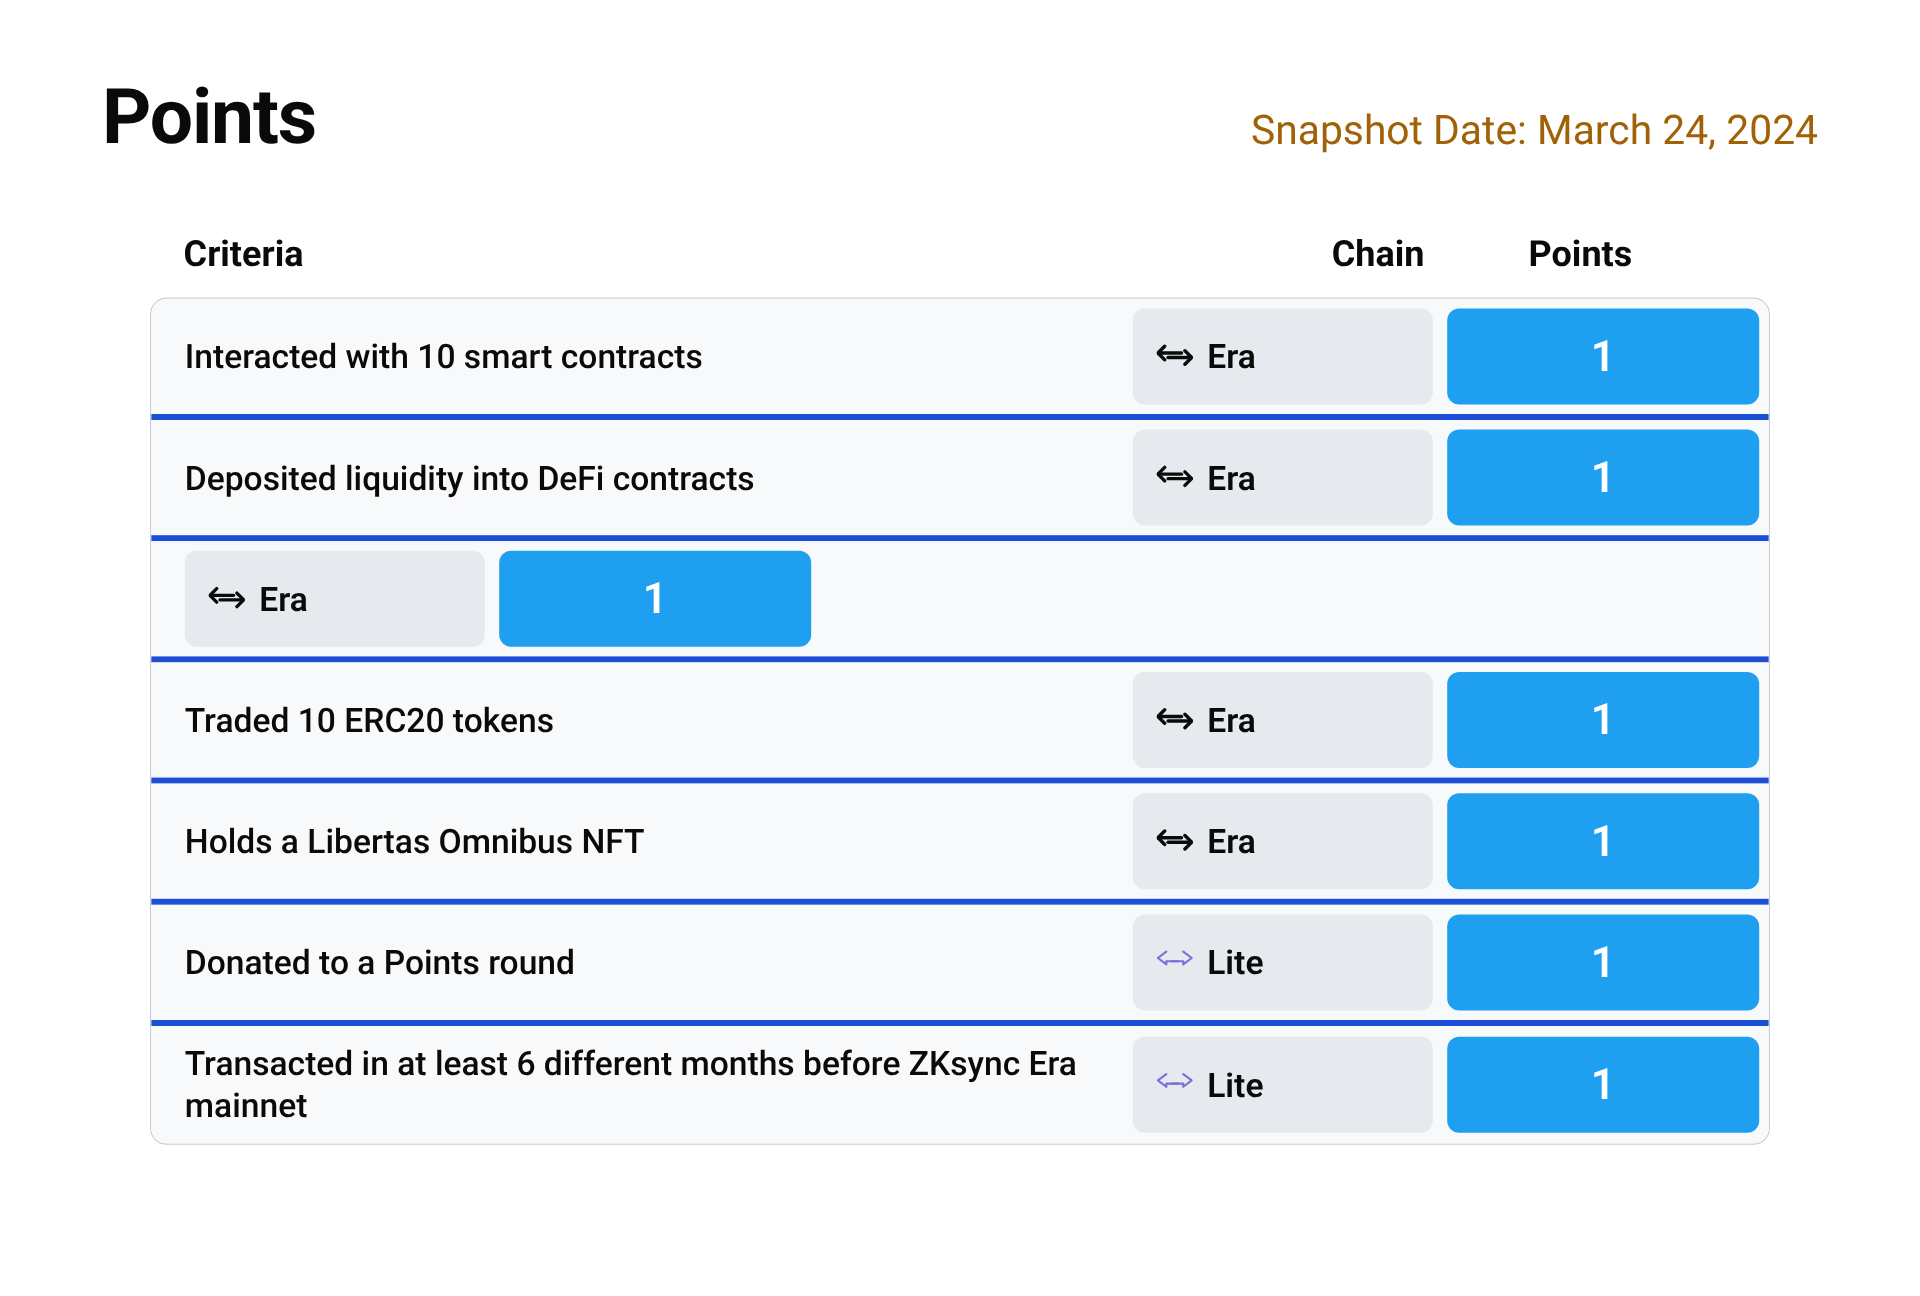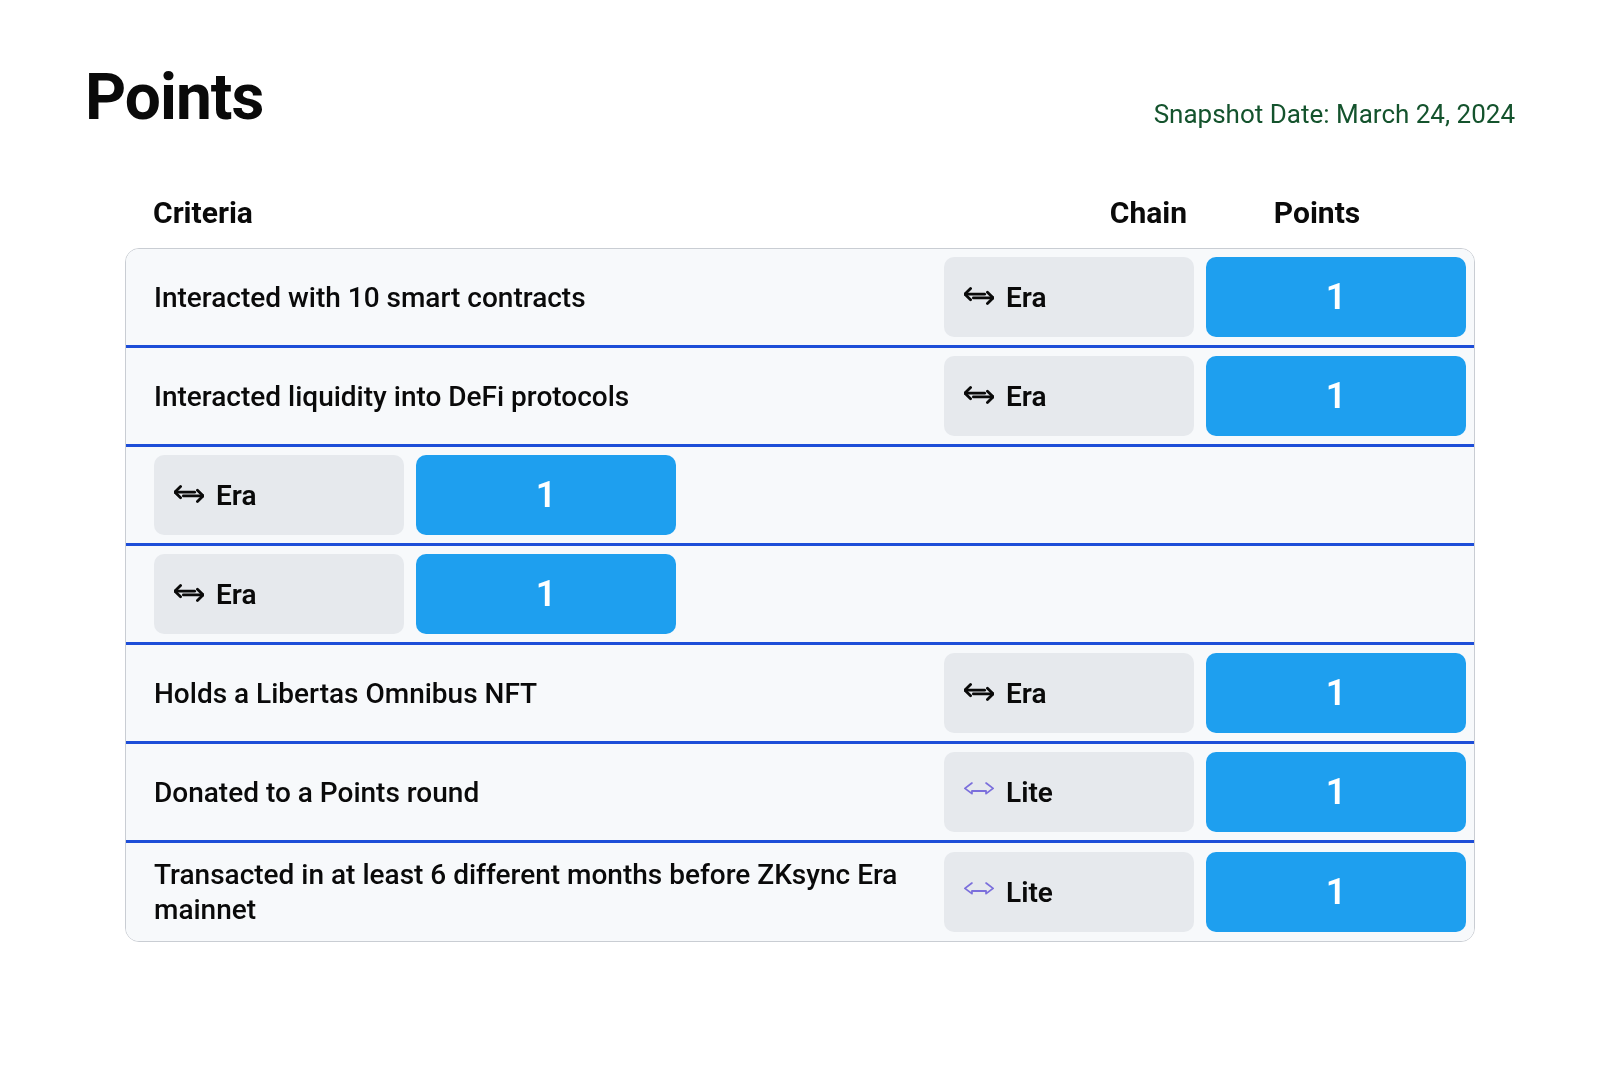--- a/index.html
+++ b/index.html
@@ -16,23 +16,23 @@
     justify-content: space-between;
     align-items: flex-end;
     margin-bottom: 60px;
   }
   .title {
     font-size: 64px;
     font-weight: 700;
     letter-spacing: -1px;
   }
   .snapshot {
-    font-size: 26px;
+    font-size: 34px;
     font-weight: 400;
-    color: #14532d;
+    color: #a16207;
     padding-bottom: 6px;
   }
   .table-wrap {
     margin: 16px 40px;
   }
   .thead {
     display: flex;
     padding: 0 28px 18px 28px;
     font-size: 30px;
     font-weight: 700;
@@ -42,21 +42,21 @@
   .col-points { width: 260px; text-align: center; }
   .tbody {
     border: 1px solid #c9cdd3;
     border-radius: 14px;
     overflow: hidden;
   }
   .row {
     display: flex;
     align-items: center;
     background: #f7f9fb;
-    border-bottom: 3px solid #1d4ed8;
+    border-bottom: 5px solid #1d4ed8;
     padding: 8px 8px 8px 28px;
     min-height: 98px;
     gap: 12px;
   }
   .row:last-child { border-bottom: none; }
   .cell-criteria {
     flex: 1;
     font-size: 28px;
     font-weight: 500;
     line-height: 1.25;
@@ -114,47 +114,48 @@
               <path d="M25 7 L31 13 L25 19"></path>
               <line x1="1" y1="9" x2="22" y2="9"></line>
               <line x1="10" y1="13" x2="31" y2="13"></line>
             </svg></span>
       <span>Era</span>
     </div>
     <div class="cell-points">1</div>
   </div>
 
   <div class="row">
-    <div class="cell-criteria">Interacted liquidity into DeFi protocols</div>
-    <div class="cell-chain">
-      <span><svg class="icon-era" viewBox="0 0 32 22" fill="none" stroke="#0a0a0a" stroke-width="3" stroke-linecap="round" stroke-linejoin="round">
-              <path d="M7 3 L1 9 L7 15"></path>
-              <path d="M25 7 L31 13 L25 19"></path>
-              <line x1="1" y1="9" x2="22" y2="9"></line>
-              <line x1="10" y1="13" x2="31" y2="13"></line>
-            </svg></span>
-      <span>Era</span>
-    </div>
-    <div class="cell-points">1</div>
-  </div>
-
-  <div class="row">
-    <div class="cell-chain">
-      <span><svg class="icon-era" viewBox="0 0 32 22" fill="none" stroke="#0a0a0a" stroke-width="3" stroke-linecap="round" stroke-linejoin="round">
-              <path d="M7 3 L1 9 L7 15"></path>
-              <path d="M25 7 L31 13 L25 19"></path>
-              <line x1="1" y1="9" x2="22" y2="9"></line>
-              <line x1="10" y1="13" x2="31" y2="13"></line>
-            </svg></span>
-      <span>Era</span>
-    </div>
-    <div class="cell-points">1</div>
-  </div>
-
-  <div class="row">
+    <div class="cell-criteria">Deposited liquidity into DeFi contracts</div>
+    <div class="cell-chain">
+      <span><svg class="icon-era" viewBox="0 0 32 22" fill="none" stroke="#0a0a0a" stroke-width="3" stroke-linecap="round" stroke-linejoin="round">
+              <path d="M7 3 L1 9 L7 15"></path>
+              <path d="M25 7 L31 13 L25 19"></path>
+              <line x1="1" y1="9" x2="22" y2="9"></line>
+              <line x1="10" y1="13" x2="31" y2="13"></line>
+            </svg></span>
+      <span>Era</span>
+    </div>
+    <div class="cell-points">1</div>
+  </div>
+
+  <div class="row">
+    <div class="cell-chain">
+      <span><svg class="icon-era" viewBox="0 0 32 22" fill="none" stroke="#0a0a0a" stroke-width="3" stroke-linecap="round" stroke-linejoin="round">
+              <path d="M7 3 L1 9 L7 15"></path>
+              <path d="M25 7 L31 13 L25 19"></path>
+              <line x1="1" y1="9" x2="22" y2="9"></line>
+              <line x1="10" y1="13" x2="31" y2="13"></line>
+            </svg></span>
+      <span>Era</span>
+    </div>
+    <div class="cell-points">1</div>
+  </div>
+
+  <div class="row">
+    <div class="cell-criteria">Traded 10 ERC20 tokens</div>
     <div class="cell-chain">
       <span><svg class="icon-era" viewBox="0 0 32 22" fill="none" stroke="#0a0a0a" stroke-width="3" stroke-linecap="round" stroke-linejoin="round">
               <path d="M7 3 L1 9 L7 15"></path>
               <path d="M25 7 L31 13 L25 19"></path>
               <line x1="1" y1="9" x2="22" y2="9"></line>
               <line x1="10" y1="13" x2="31" y2="13"></line>
             </svg></span>
       <span>Era</span>
     </div>
     <div class="cell-points">1</div>

